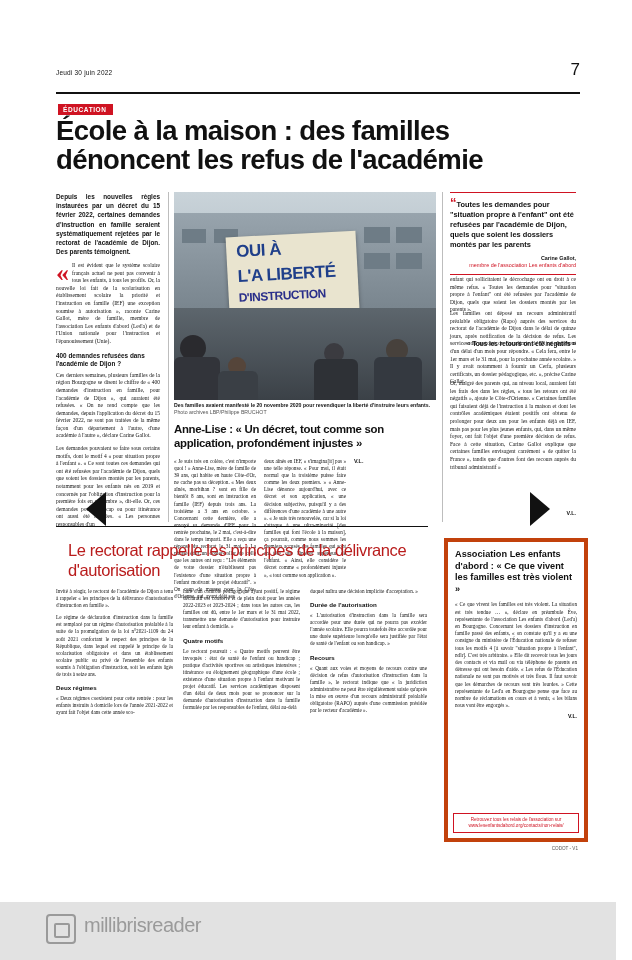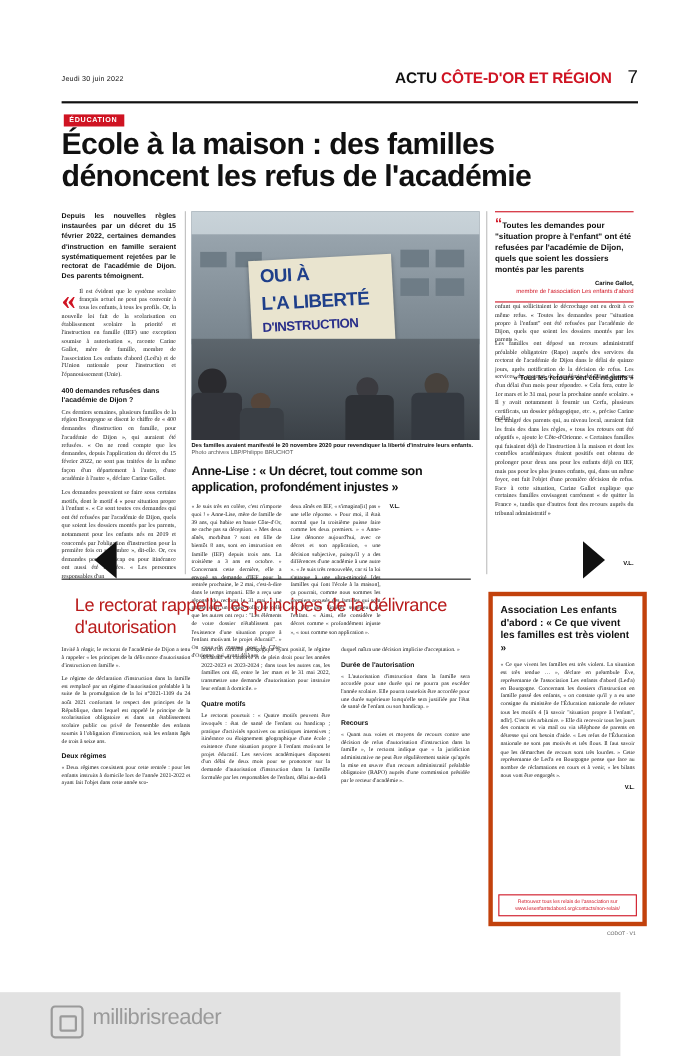--- a/index.html
+++ b/index.html
@@ -75,37 +75,33 @@
   .boxsig{padding:4px 7px 0;font-size:5.2px;text-align:right;font-weight:bold;font-family:"Liberation Sans",sans-serif;}
   .boxnote{position:absolute;left:5px;right:5px;bottom:5px;border:1px solid #cf1322;color:#cf1322;font-family:"Liberation Sans",sans-serif;font-size:4.6px;line-height:6px;padding:3px 4px;text-align:center;}
   .ccode{position:absolute;right:18px;top:806px;font-family:"Liberation Sans",sans-serif;font-size:4.6px;color:#555;}
 
   
   .arrow{position:absolute;width:0;height:0;border-top:17px solid transparent;border-bottom:17px solid transparent;}
   .arrow.l{left:46px;top:452px;border-right:20px solid #111;}
   .arrow.r{right:46px;top:452px;border-left:20px solid #111;}
 
   
-  .footer{position:absolute;left:0;bottom:0;width:564px;height:58px;background:#e2e2e2;}
+  .footer{position:absolute;left:0;bottom:0;width:616px;height:58px;background:#e2e2e2;}
   .fbox{position:absolute;left:46px;top:12px;width:26px;height:26px;border:2px solid #9a9a9a;border-radius:4px;}
   .fbox:after{content:"";position:absolute;left:6px;top:7px;width:12px;height:11px;border:2px solid #9a9a9a;border-radius:2px;}
   .flabel{position:absolute;left:84px;top:12px;font-family:"Liberation Sans",sans-serif;font-size:20px;color:#9a9a9a;letter-spacing:-.5px;}
 </style>
 </head>
 <body>
 
 <div class="page">
   <div class="paper">
 
     <div class="masthead">
       <div class="date">Jeudi 30 juin 2022</div>
-      <div class="rubrique">
-        <span class="blk">ACTU</span>
-        <span class="red">CÔTE-D'OR ET RÉGION</span>
-      </div>
       <div class="folio">7</div>
     </div>
 
     <div class="kicker">ÉDUCATION</div>
     <div class="headline">École à la maison : des familles dénoncent les refus de l'académie</div>
 
     <div class="photo">
       <div class="sky"></div>
       <div class="bldg">
         <div class="win" style="left:8px;top:16px;width:24px;height:14px;"></div>

